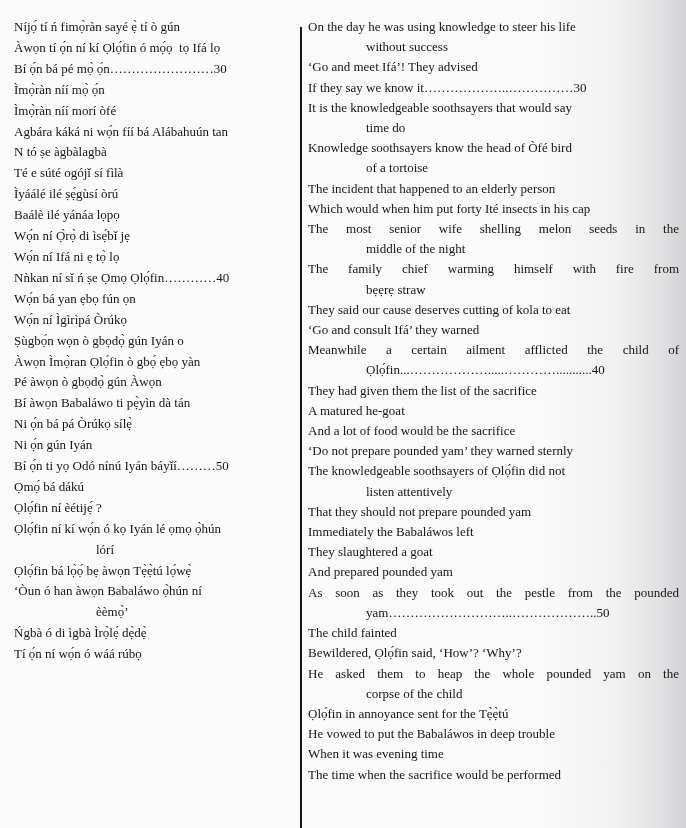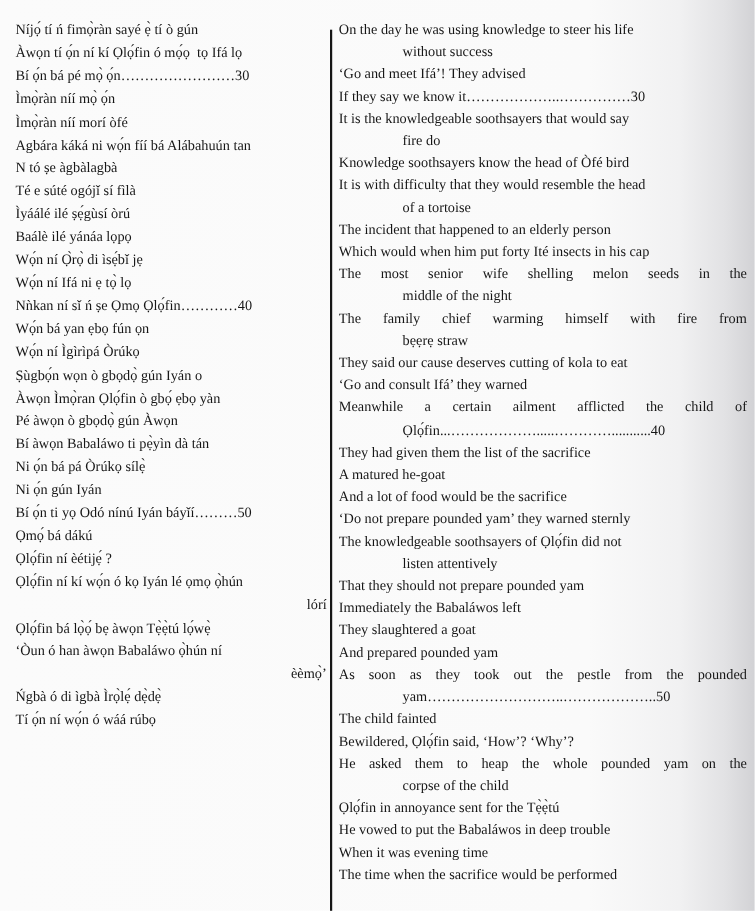--- a/index.html
+++ b/index.html
@@ -39,21 +39,21 @@
     line-height: 20.9px;
   }
   .col-right {
     left: 308px;
     width: 371px;
     line-height: 20.2px;
   }
   .line {
     white-space: pre;
   }
-  .col-left .line.indent  { padding-left: 82px; text-align: right; }
+  .col-left .line.indent  { padding-left: 82px; }
   .col-right .line.indent { padding-left: 58px; }
   .line.justify {
     white-space: normal;
     text-align: justify;
     text-align-last: justify;
   }
 </style>
 </head>
 <body>
 
@@ -91,23 +91,22 @@
       <div class="line indent">èèmọ̀’</div>
       <div class="line">Ńgbà ó di ìgbà Ìrọ̀lẹ́ dẹ̀dẹ̀</div>
       <div class="line">Tí ọ́n ní wọ́n ó wáá rúbọ</div>
     </div>
   <div class="col col-right" id="col-right">
       <div class="line">On the day he was using knowledge to steer his life</div>
       <div class="line indent">without success</div>
       <div class="line">‘Go and meet Ifá’! They advised</div>
       <div class="line">If they say we know it………………..……………30</div>
       <div class="line">It is the knowledgeable soothsayers that would say</div>
-      <div class="line indent">fire do</div>
+      <div class="line indent">time do</div>
       <div class="line">Knowledge soothsayers know the head of Òfé bird</div>
-      <div class="line">It is with difficulty that they would resemble the head</div>
       <div class="line indent">of a tortoise</div>
       <div class="line">The incident that happened to an elderly person</div>
       <div class="line">Which would when him put forty Ité insects in his cap</div>
       <div class="line justify">The most senior wife shelling melon seeds in the</div>
       <div class="line indent">middle of the night</div>
       <div class="line justify">The family chief warming himself with fire from</div>
       <div class="line indent">bẹẹrẹ straw</div>
       <div class="line">They said our cause deserves cutting of kola to eat</div>
       <div class="line">‘Go and consult Ifá’ they warned</div>
       <div class="line justify">Meanwhile a certain ailment afflicted the child of</div>

